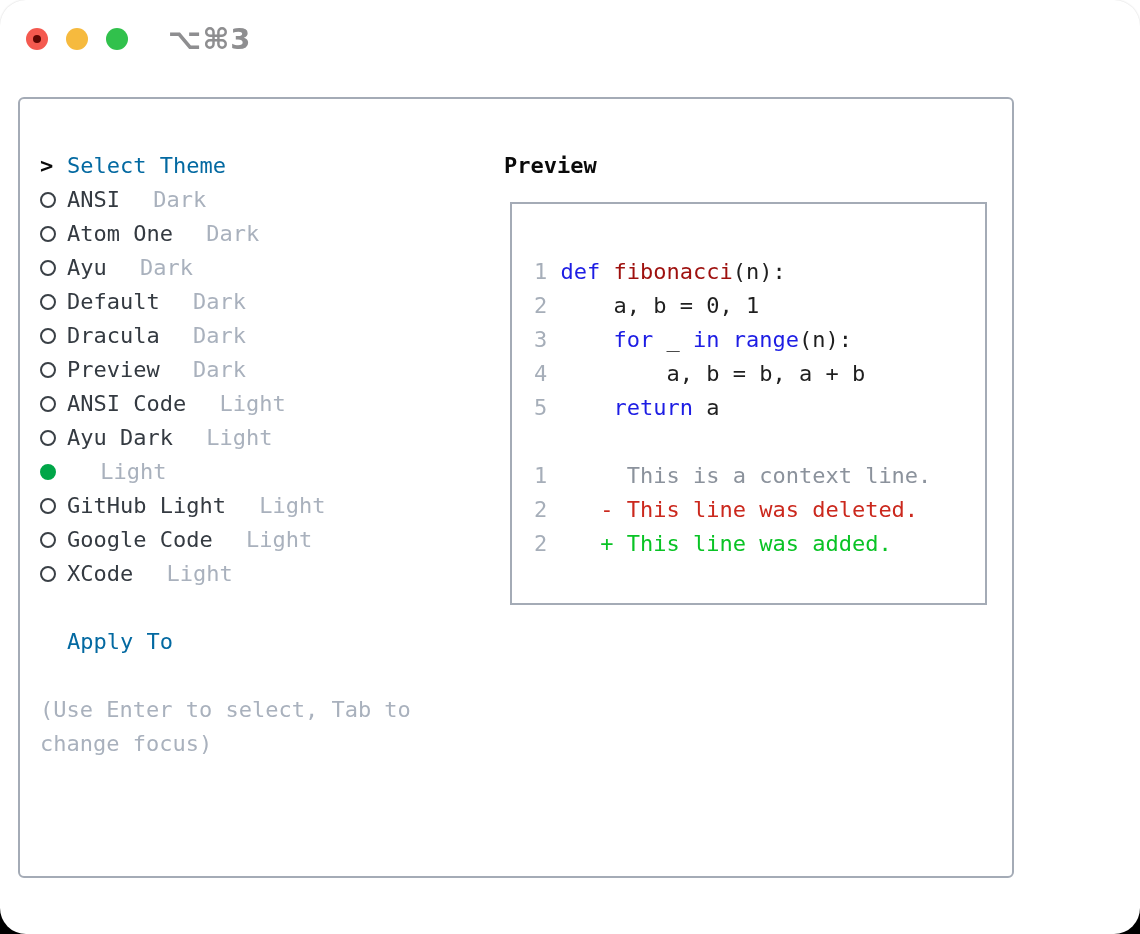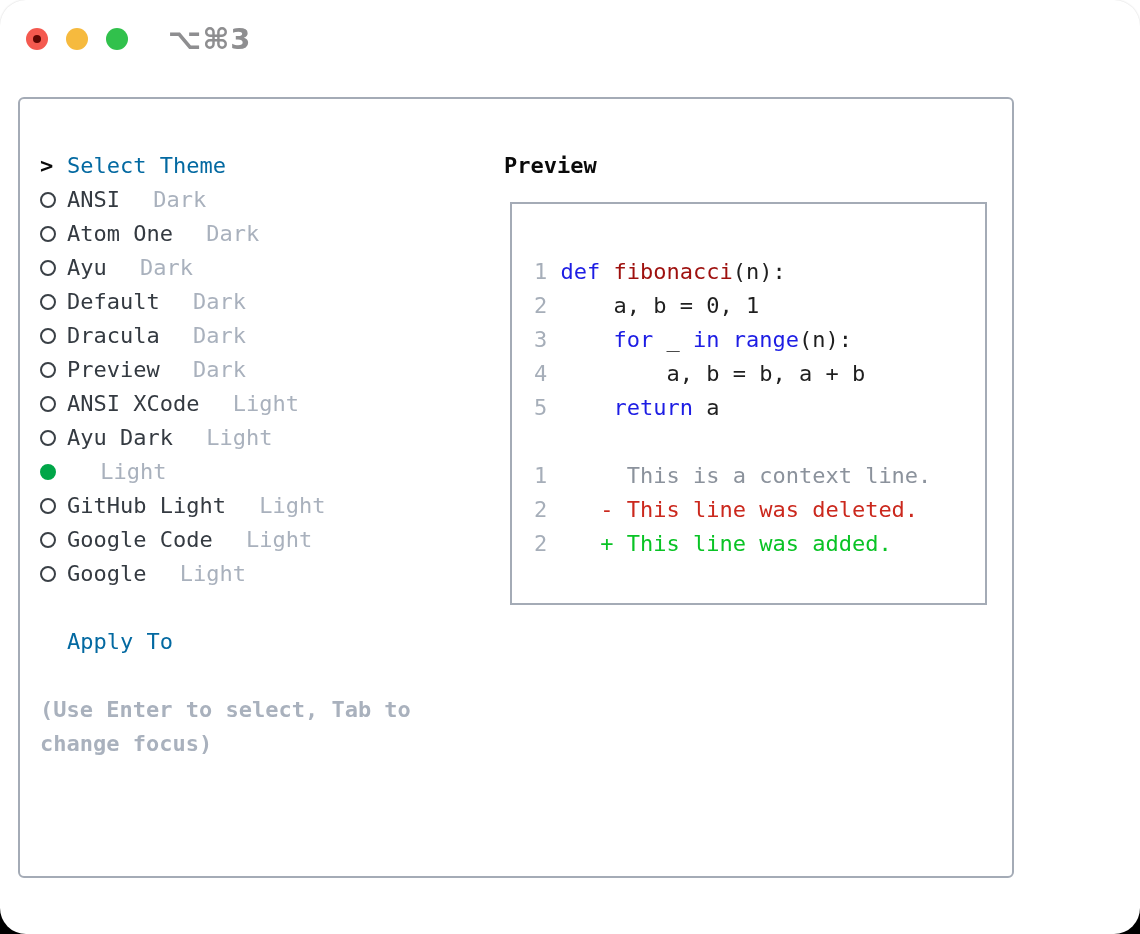--- a/index.html
+++ b/index.html
@@ -35,21 +35,21 @@
   .row{display:flex;align-items:center;height:34px;white-space:pre;}
   .row.spacer{height:34px;}
   .marker{width:27px;flex:none;display:flex;align-items:center;}
   .prompt{color:#0a0a0a;font-weight:bold;}
   .title{color:#0369a1;font-weight:normal;text-align:right;}
   .circle{width:12px;height:12px;border:2px solid #3a4046;border-radius:50%;display:inline-block;}
   .circle.filled{background:#00a648;border-color:#00a648;}
   .iname{color:#343a41;}
   .imode{color:#a9b1bd;margin-left:20px;}
   .item.selected .iname{color:#00a648;}
-  .help{color:#a9b1bd;font-size:22px;line-height:34px;white-space:normal;width:440px;font-weight:bold;}
+  .help{color:#a9b1bd;font-size:22px;line-height:34px;white-space:normal;width:440px;}
   
   .preview-title{position:absolute;left:484px;top:50px;height:34px;line-height:34px;
     font-size:22px;font-weight:bold;color:#0a0a0a;}
   .preview-box{
     position:absolute;left:490px;top:103px;width:473px;height:399px;
     border:2px solid #a4abb6;background:#fff;
   }
   .preview-lines{position:absolute;left:22px;top:51px;font-size:22px;line-height:34px;white-space:pre;}
   .pline{height:34px;}
   .ln{color:#a6aeb9;}
@@ -85,26 +85,26 @@
         <span class="title">Select Theme</span>
       </div>
 
       <div id="theme-list">
           <div class="row item"><span class="marker"><span class="circle"></span></span><span class="iname">ANSI</span><span class="imode"> Dark</span></div>
           <div class="row item"><span class="marker"><span class="circle"></span></span><span class="iname">Atom One</span><span class="imode"> Dark</span></div>
           <div class="row item"><span class="marker"><span class="circle"></span></span><span class="iname">Ayu</span><span class="imode"> Dark</span></div>
           <div class="row item"><span class="marker"><span class="circle"></span></span><span class="iname">Default</span><span class="imode"> Dark</span></div>
           <div class="row item"><span class="marker"><span class="circle"></span></span><span class="iname">Dracula</span><span class="imode"> Dark</span></div>
           <div class="row item"><span class="marker"><span class="circle"></span></span><span class="iname">Preview</span><span class="imode"> Dark</span></div>
-          <div class="row item"><span class="marker"><span class="circle"></span></span><span class="iname">ANSI XCode</span><span class="imode"> Light</span></div>
+          <div class="row item"><span class="marker"><span class="circle"></span></span><span class="iname">ANSI Code</span><span class="imode"> Light</span></div>
           <div class="row item"><span class="marker"><span class="circle"></span></span><span class="iname">Ayu Dark</span><span class="imode"> Light</span></div>
           <div class="row item selected"><span class="marker"><span class="circle filled"></span></span><span class="imode"> Light</span></div>
           <div class="row item"><span class="marker"><span class="circle"></span></span><span class="iname">GitHub Light</span><span class="imode"> Light</span></div>
           <div class="row item"><span class="marker"><span class="circle"></span></span><span class="iname">Google Code</span><span class="imode"> Light</span></div>
-          <div class="row item"><span class="marker"><span class="circle"></span></span><span class="iname">Google</span><span class="imode"> Light</span></div>
+          <div class="row item"><span class="marker"><span class="circle"></span></span><span class="iname">XCode</span><span class="imode"> Light</span></div>
         </div>
 
       <div class="row spacer"></div>
 
       <div class="row">
         <span class="marker"></span>
         <span class="title">Apply To</span>
       </div>
 
 

